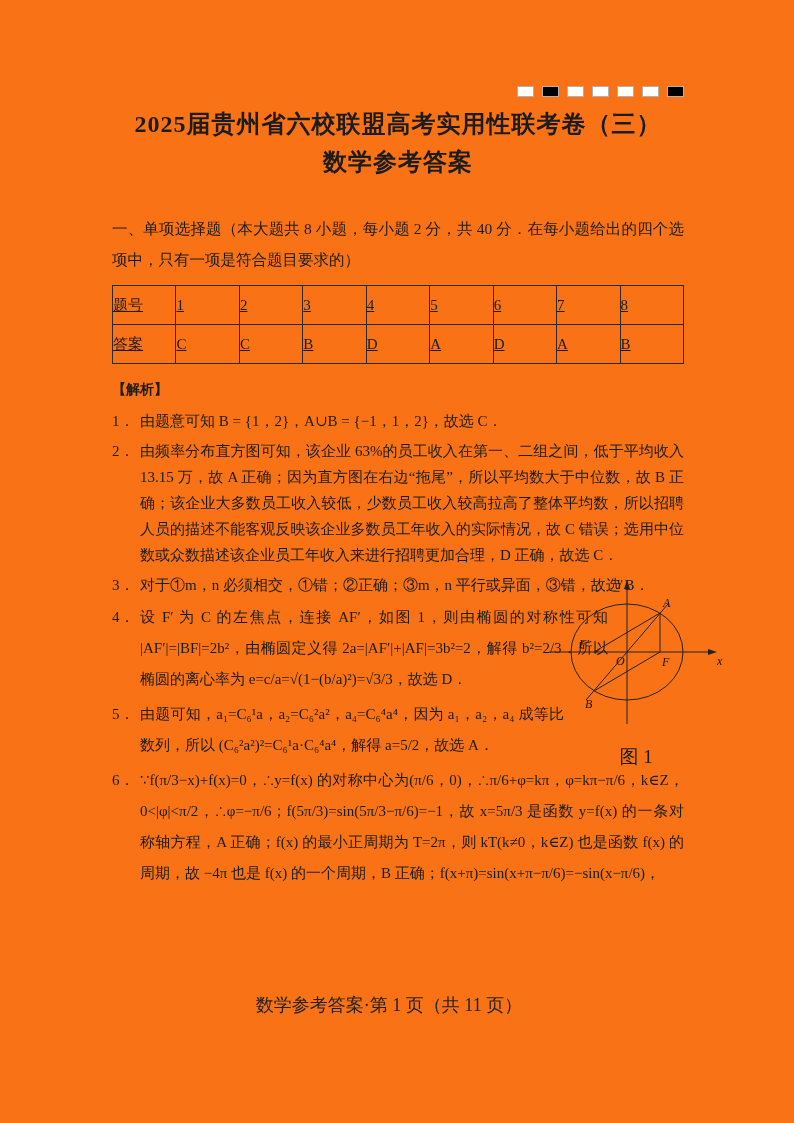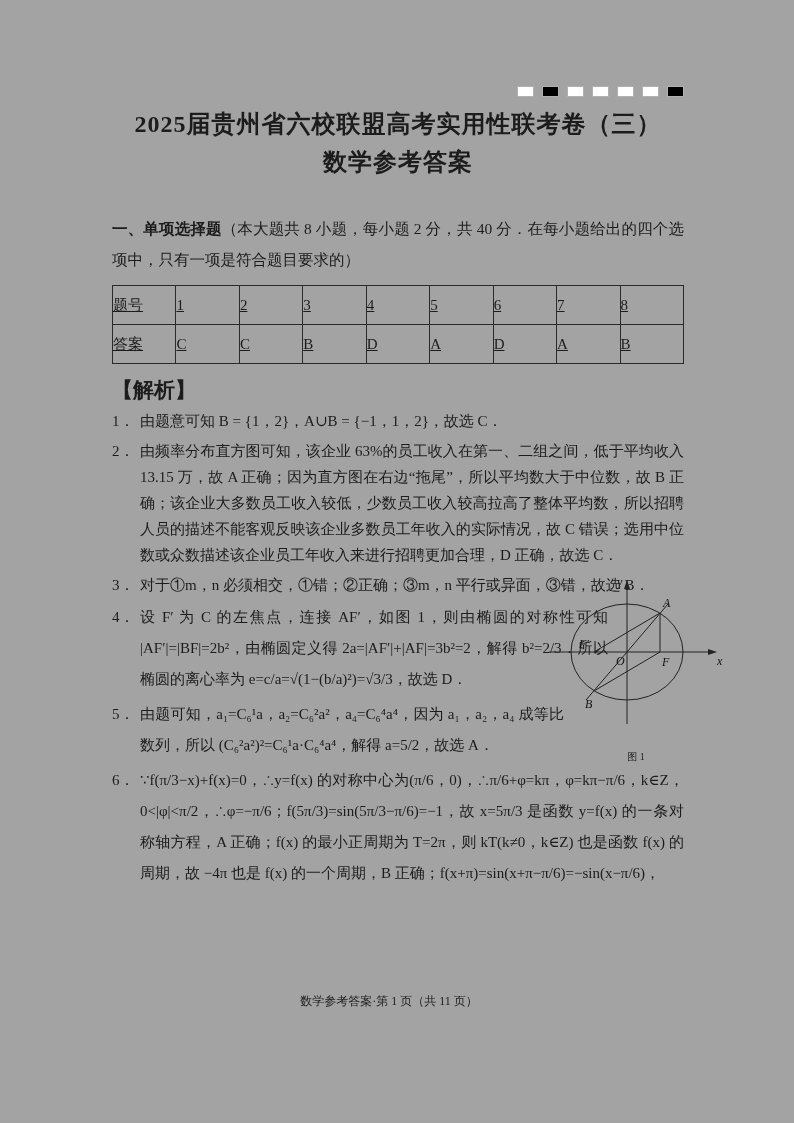--- a/index.html
+++ b/index.html
@@ -2,21 +2,21 @@
 <html><head>
 <meta charset="utf-8">
 <style>
   * { margin: 0; padding: 0; box-sizing: border-box; }
   html, body { background: #888; }
   .page {
     position: relative;
     width: 794px;
     height: 1123px;
     margin: 0 auto;
-    background: #a3a3a3;
+    background: #f97316;
     font-family: "Liberation Serif", "DejaVu Serif", serif;
     color: #1c1c1c;
     overflow: hidden;
   }
   .content { padding: 86px 110px 0 112px; }
 
   
   .marks-row {
     display: flex;
     justify-content: flex-end;
@@ -39,40 +39,40 @@
     letter-spacing: 1px;
   }
   .title-sub { margin-top: 4px; text-align: center; }
 
   .section-heading {
     margin-top: 34px;
     font-size: 15.5px;
     line-height: 31px;
     text-align: justify;
   }
-  .section-heading .bold { font-weight: bold; }
+  .section-heading .bold { font-weight: normal; }
 
   table.answer-table {
     margin-top: 10px;
     width: 100%;
     border-collapse: collapse;
     table-layout: fixed;
     font-size: 15px;
   }
   table.answer-table td {
     border: 1px solid #2a2a2a;
     height: 39px;
     text-align: left;
     vertical-align: middle;
     text-decoration: underline;
   }
 
   .analysis-label {
     margin-top: 12px;
-    font-size: 21px;
+    font-size: 14px;
     font-weight: bold;
     line-height: 28px;
   }
 
   .item {
     display: flex;
     font-size: 15px;
     line-height: 26px;
     margin-top: 4px;
   }
@@ -84,31 +84,31 @@
 
   .figure-box {
     position: absolute;
     left: 545px;
     top: 572px;
     width: 182px;
     text-align: center;
   }
   .figure-box svg { display: block; }
   .figure-caption {
-    font-size: 10px;
-    margin-top: 18px;
+    font-size: 19px;
+    margin-top: 12px;
   }
   .fig-label { font-size: 12px; font-style: italic; font-family: "Liberation Serif", "DejaVu Serif", serif; }
 
   .footer {
     position: absolute;
     left: 0; right: 16px;
     top: 993px;
     text-align: center;
-    font-size: 12px;
+    font-size: 18px;
     color: #222;
   }
 </style>
 </head>
 <body>
 
 <div class="page">
   <div class="content">
 
     <div class="marks-row">

